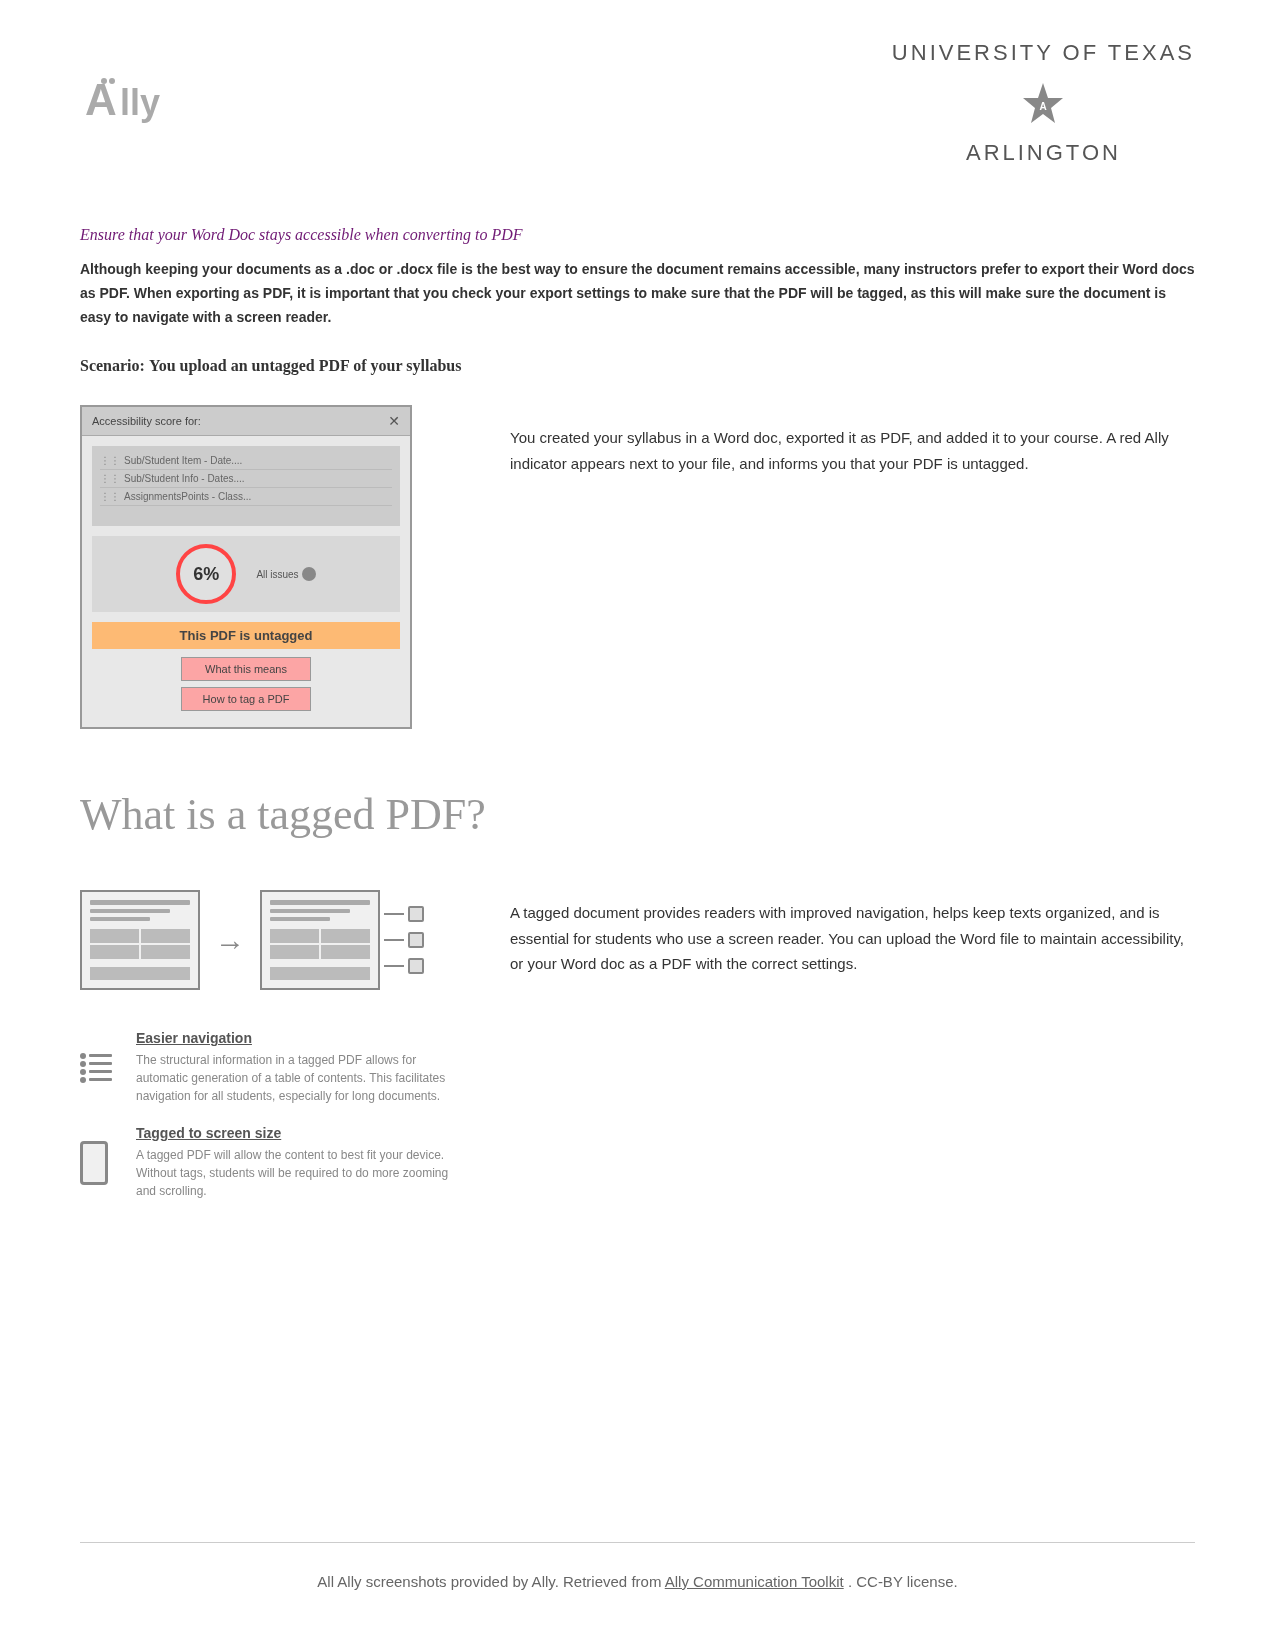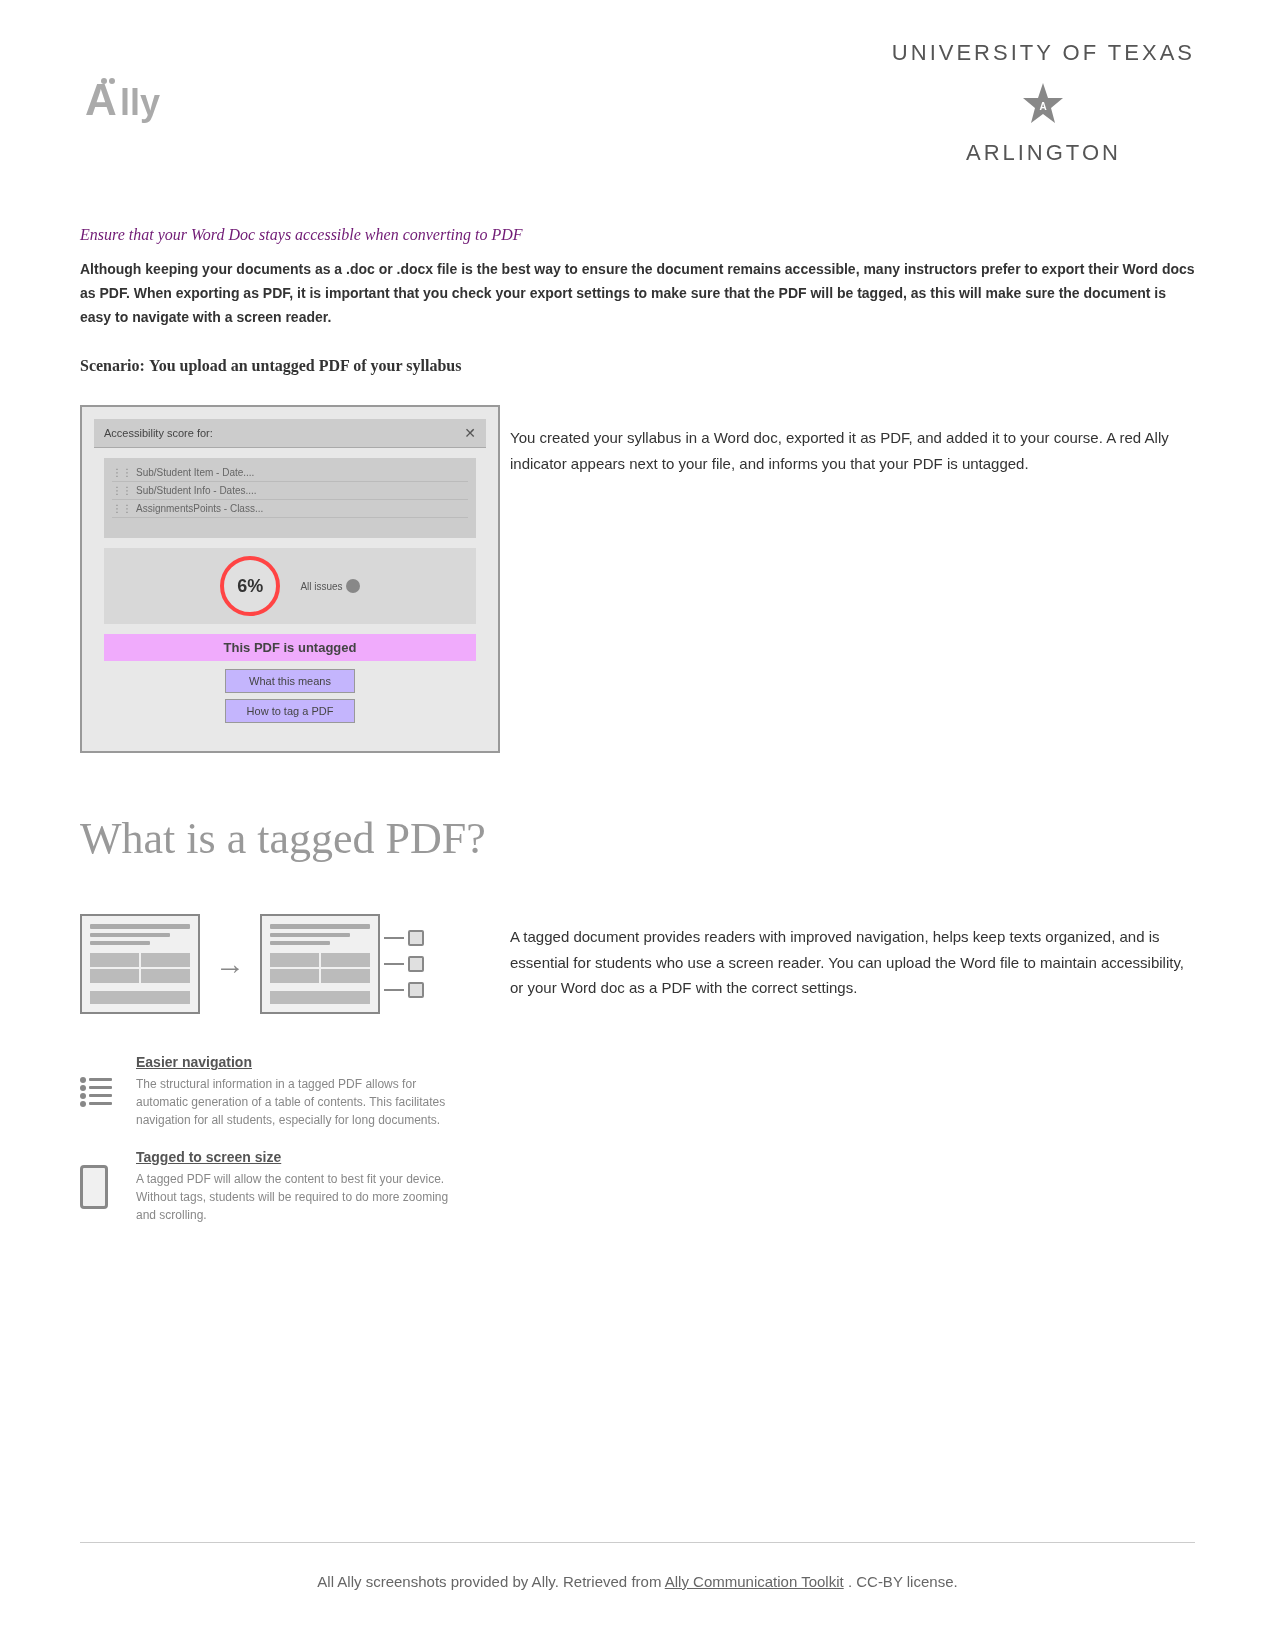--- a/index.html
+++ b/index.html
@@ -103,26 +103,26 @@
       align-items: flex-start;
       margin-bottom: 60px;
     }
 
     .scenario-image {
       width: 380px;
       flex-shrink: 0;
     }
 
     .ally-dialog-mock {
-      width: 420px;
+      width: 332px;
       border: 2px solid #999;
       background: #e8e8e8;
       font-size: 11px;
       color: #444;
-      padding: 12px;
+      padding: 0;
       position: relative;
     }
 
     .dialog-titlebar {
       background: #ccc;
       padding: 6px 10px;
       display: flex;
       justify-content: space-between;
       align-items: center;
       border-bottom: 1px solid #aaa;
@@ -214,28 +214,28 @@
       display: inline-block;
     }
 
     .dialog-untagged-msg {
       text-align: center;
       font-size: 13px;
       font-weight: bold;
       color: #444;
       margin: 8px 0;
       padding: 6px;
-      background: #f0abfc;
+      background: #fdba74;
     }
 
     .dialog-btn {
       display: block;
       margin: 6px auto;
       padding: 5px 16px;
-      background: #c4b5fd;
+      background: #fca5a5;
       border: 1px solid #999;
       font-size: 11px;
       color: #444;
       text-align: center;
       cursor: pointer;
       width: 130px;
     }
 
     .scenario-description {
       flex: 1;

